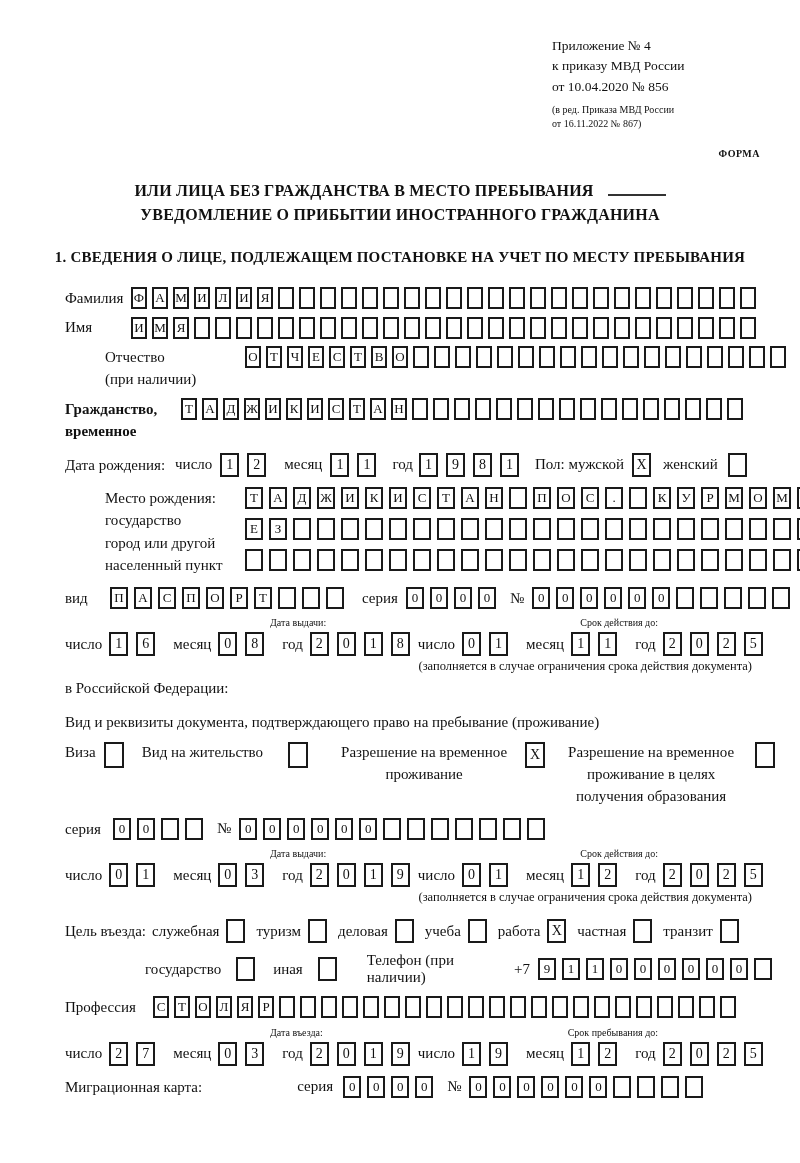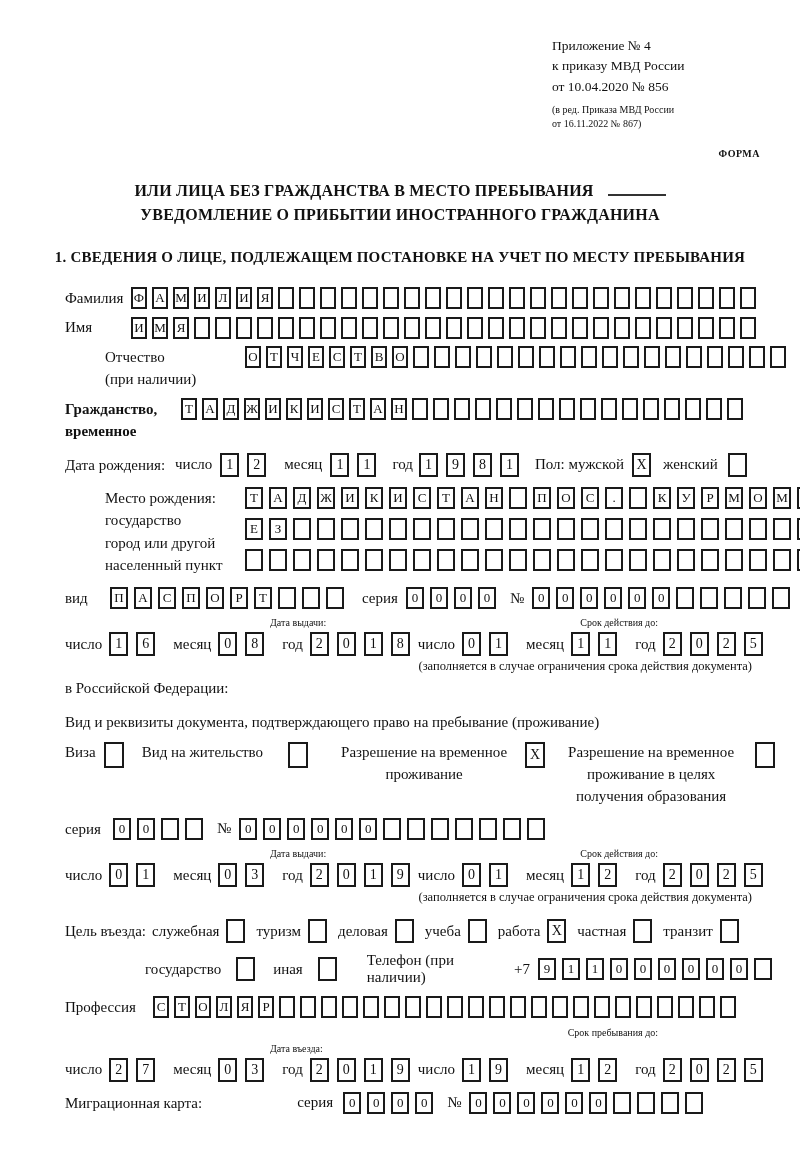--- a/index.html
+++ b/index.html
@@ -21,21 +21,21 @@
      display:flex;align-items:center;justify-content:center;font-size:13px;}
   .wide .c{width:18px;margin-right:6px;}
   .dt .c{width:19px;height:24px;margin-right:8px;font-size:14px;}
   .cb{flex:none;box-sizing:border-box;width:20px;height:26px;border:2px solid #1a1a1a;
       display:flex;align-items:center;justify-content:center;font-size:14px;}
   .cbg{width:19px;height:24px;}
   .docheading{margin-top:10px;text-align:center;font-weight:bold;font-size:14.5px;}
   .dhead{display:flex;margin-top:8px;font-size:10px;font-family:Liberation Serif, serif;}
   .dhead .h1{margin-left:205px;}
   .dhead .h2{margin-left:auto;margin-right:120px;}
-  .dhead3 .h1{margin-left:205px;margin-top:16px;}
+  .dhead3 .h1{margin-left:205px;}
   .drow{display:flex;align-items:center;margin-top:4px;}
   .dgroup{display:flex;align-items:center;}
   .dgroup .dl{margin-right:7px;}
   .dgroup .cells{margin-right:10px;}
   .dgroup .cells:last-child{margin-right:0;}
   .drow .dgroup+.dgroup{margin-left:auto;margin-right:40px;}
   .note{font-size:12.5px;text-align:right;padding-right:26px;margin-top:3px;}
   .plain{margin-top:10px;line-height:1.6;}
   .permits{display:flex;align-items:flex-start;margin-top:8px;}
   .permit{display:flex;align-items:flex-start;}

